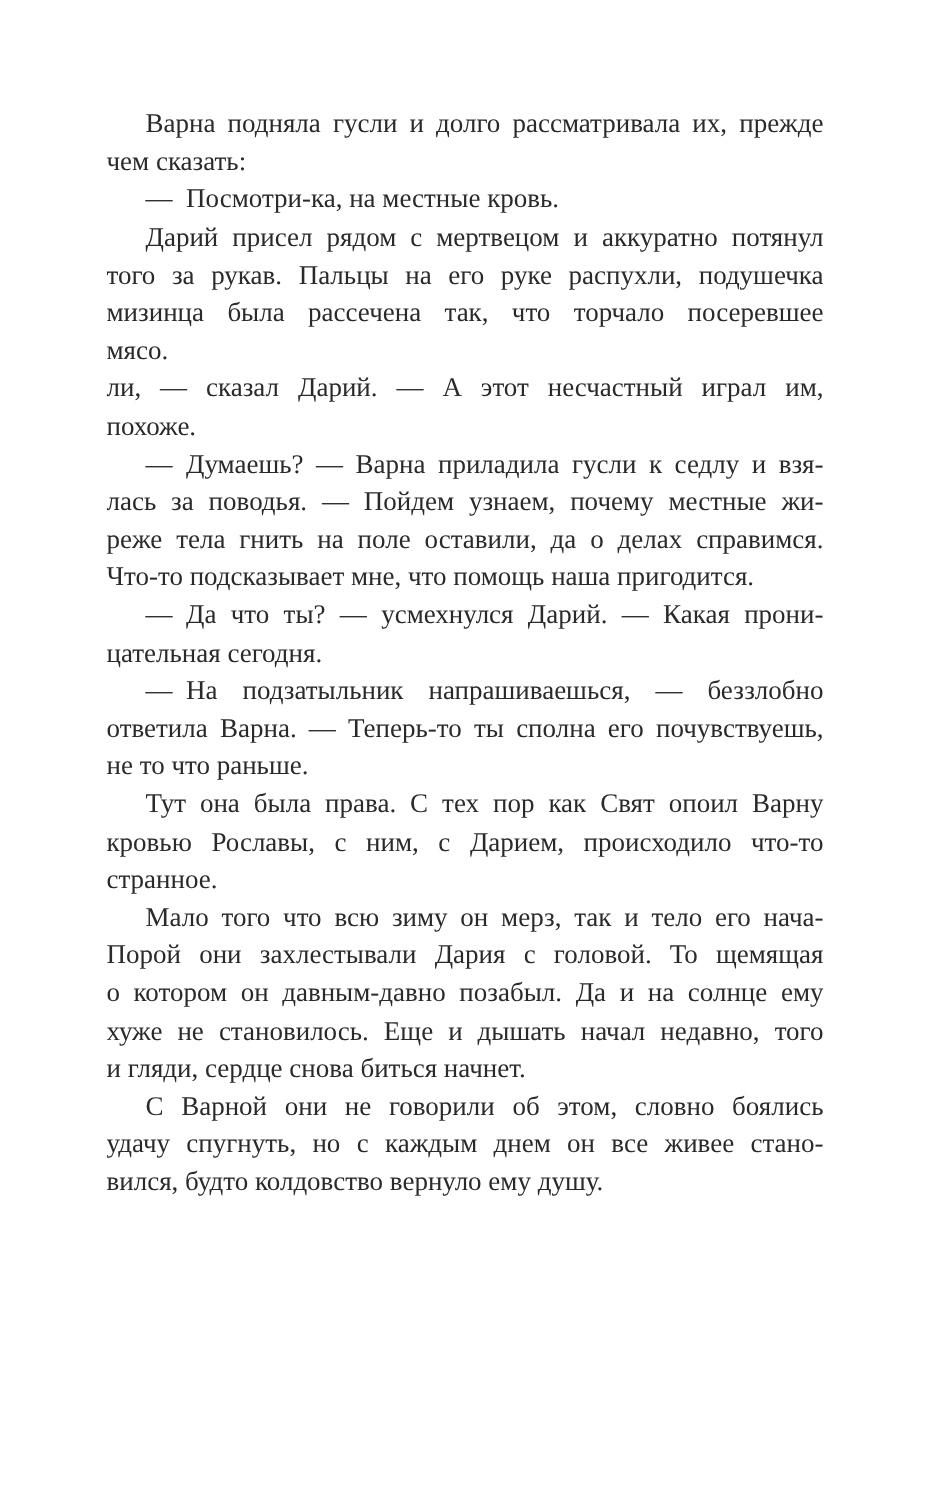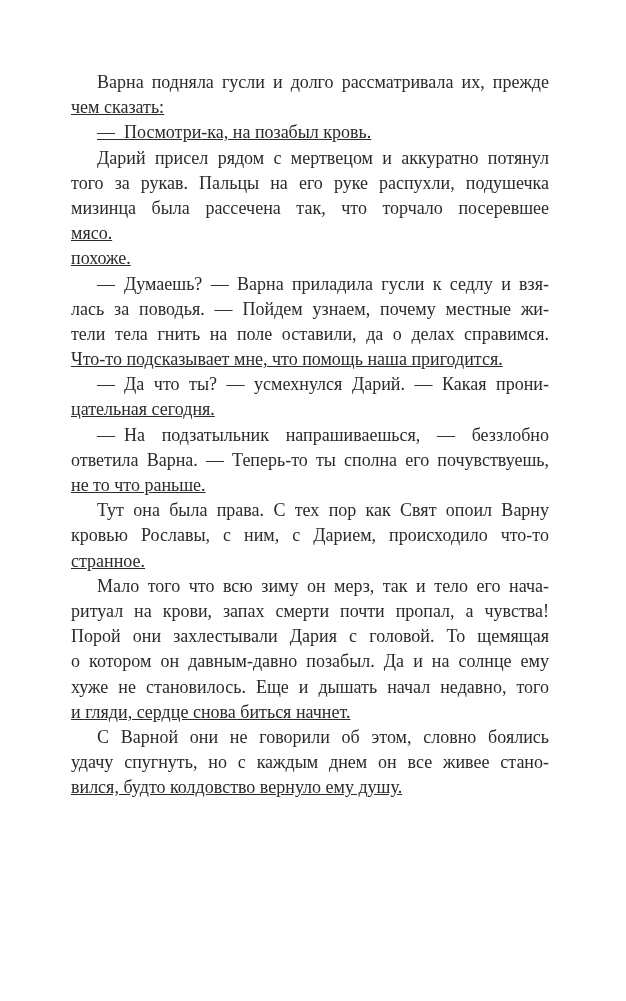--- a/index.html
+++ b/index.html
@@ -30,70 +30,69 @@
   }
   .line {
     height: 25.2px;
     overflow: hidden;
     text-align: justify;
     text-align-last: justify;
     white-space: normal;
   }
   .line.last {
     text-align-last: left;
-    text-decoration: underline;
   }
   .line.indent {
     padding-left: 26px;
   }
 </style>
 </head>
 <body>
 
 <div class="book-page">
   <div class="text-block">
       <div class="paragraph">
         <div class="line indent">Варна подняла гусли и долго рассматривала их, прежде</div>
         <div class="line last">чем сказать:</div>
       </div>
       <div class="paragraph">
-        <div class="line indent last">— Посмотри-ка, на позабыл кровь.</div>
+        <div class="line indent last">— Посмотри-ка, на местные кровь.</div>
       </div>
       <div class="paragraph">
         <div class="line indent">Дарий присел рядом с мертвецом и аккуратно потянул</div>
         <div class="line">того за рукав. Пальцы на его руке распухли, подушечка</div>
         <div class="line">мизинца была рассечена так, что торчало посеревшее</div>
         <div class="line last">мясо.</div>
       </div>
       <div class="paragraph">
+        <div class="line">ли, — сказал Дарий. — А этот несчастный играл им,</div>
         <div class="line last">похоже.</div>
       </div>
       <div class="paragraph">
         <div class="line indent">— Думаешь? — Варна приладила гусли к седлу и взя-</div>
         <div class="line">лась за поводья. — Пойдем узнаем, почему местные жи-</div>
-        <div class="line">тели тела гнить на поле оставили, да о делах справимся.</div>
+        <div class="line">реже тела гнить на поле оставили, да о делах справимся.</div>
         <div class="line last">Что-то подсказывает мне, что помощь наша пригодится.</div>
       </div>
       <div class="paragraph">
         <div class="line indent">— Да что ты? — усмехнулся Дарий. — Какая прони-</div>
         <div class="line last">цательная сегодня.</div>
       </div>
       <div class="paragraph">
         <div class="line indent">— На подзатыльник напрашиваешься, — беззлобно</div>
         <div class="line">ответила Варна. — Теперь-то ты сполна его почувствуешь,</div>
         <div class="line last">не то что раньше.</div>
       </div>
       <div class="paragraph">
         <div class="line indent">Тут она была права. С тех пор как Свят опоил Варну</div>
         <div class="line">кровью Рославы, с ним, с Дарием, происходило что-то</div>
         <div class="line last">странное.</div>
       </div>
       <div class="paragraph">
         <div class="line indent">Мало того что всю зиму он мерз, так и тело его нача-</div>
-        <div class="line">ритуал на крови, запах смерти почти пропал, а чувства!</div>
         <div class="line">Порой они захлестывали Дария с головой. То щемящая</div>
         <div class="line">о котором он давным-давно позабыл. Да и на солнце ему</div>
         <div class="line">хуже не становилось. Еще и дышать начал недавно, того</div>
         <div class="line last">и гляди, сердце снова биться начнет.</div>
       </div>
       <div class="paragraph">
         <div class="line indent">С Варной они не говорили об этом, словно боялись</div>
         <div class="line">удачу спугнуть, но с каждым днем он все живее стано-</div>
         <div class="line last">вился, будто колдовство вернуло ему душу.</div>
       </div>

